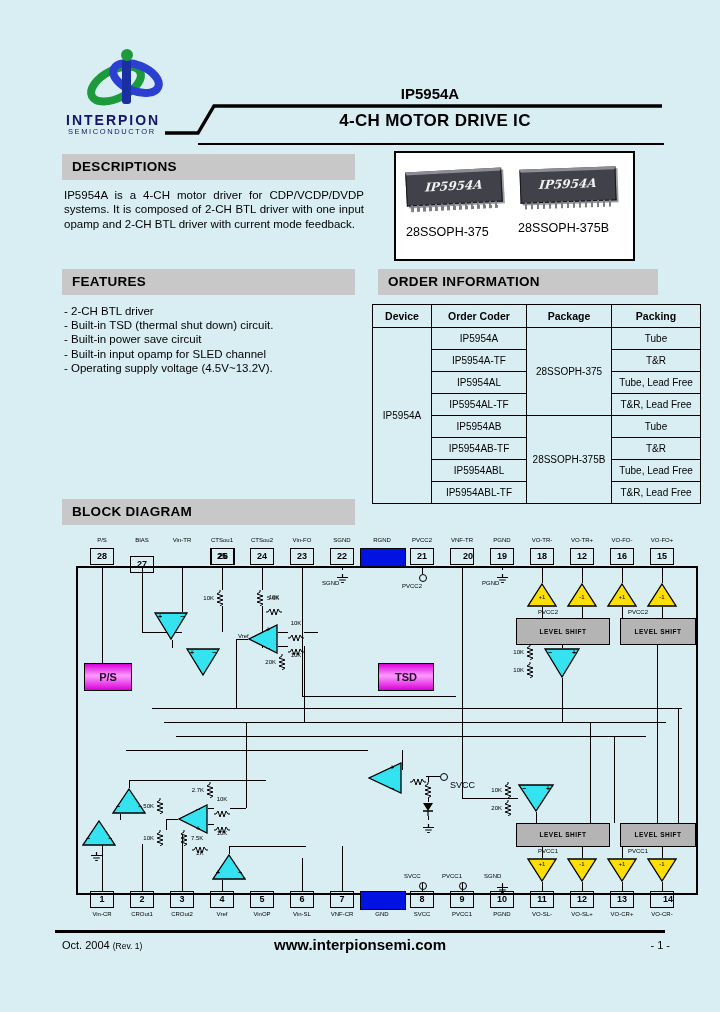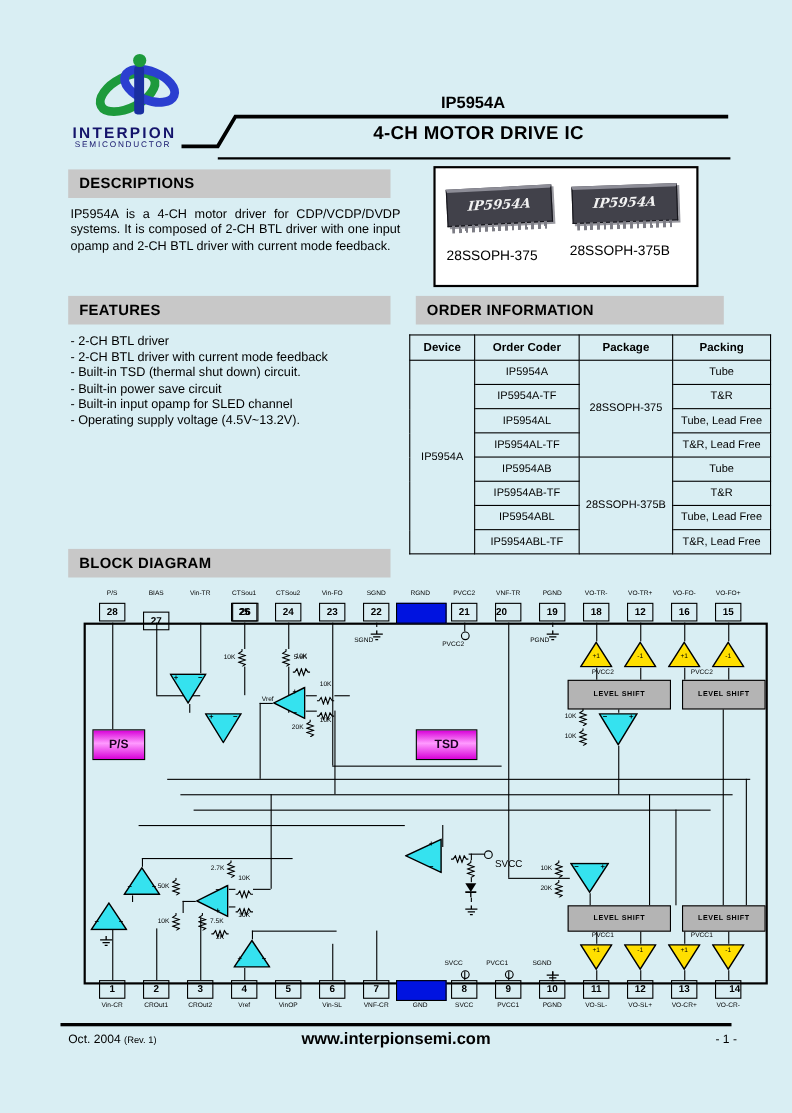--- a/index.html
+++ b/index.html
@@ -71,21 +71,20 @@
     <span class="lbl">IP5954A</span>
     <span class="pins"></span>
   </div>
   <div class="pkg-cap" style="left:10px;top:72px;">28SSOPH-375</div>
   <div class="pkg-cap" style="left:122px;top:68px;">28SSOPH-375B</div>
 </div>
 
 <div class="bar" style="top:269px;">FEATURES</div>
 <ul id="features-list">
   <li>- 2-CH BTL driver</li>
-  <li>- 2-CH BTL driver with current mode feedback</li>
   <li>- Built-in TSD (thermal shut down) circuit.</li>
   <li>- Built-in power save circuit</li>
   <li>- Built-in input opamp for SLED channel</li>
   <li>- Operating supply voltage (4.5V~13.2V).</li>
 </ul>
 
 <div class="bar" style="left:378px;top:269px;width:280px;">ORDER INFORMATION</div>
 <table id="order-table">
   <tbody>
       <tr>
@@ -221,21 +220,21 @@
     <div style="left: 184px; top: 12px; width: 22px; height: 15px; border: 1.6px solid rgb(0, 0, 0); font-size: 9px; font-weight: bold; text-align: center; line-height: 15px;">24</div>
     <div style="left: 209px; top: 1px; width: 54px; text-align: center; font-size: 6px;">Vin-FO</div>
     <div style="left: 224px; top: 12px; width: 22px; height: 15px; border: 1.6px solid rgb(0, 0, 0); font-size: 9px; font-weight: bold; text-align: center; line-height: 15px;">23</div>
     <div style="left: 249px; top: 1px; width: 54px; text-align: center; font-size: 6px;">SGND</div>
     <div style="left: 264px; top: 12px; width: 22px; height: 15px; border: 1.6px solid rgb(0, 0, 0); font-size: 9px; font-weight: bold; text-align: center; line-height: 15px;">22</div>
     <div style="left: 289px; top: 1px; width: 54px; text-align: center; font-size: 6px;">RGND</div>
     <div style="left: 294px; top: 12px; width: 44px; height: 17px; background: rgb(0, 19, 224); border: 1px solid rgb(0, 0, 0);"></div>
     <div style="left: 329px; top: 1px; width: 54px; text-align: center; font-size: 6px;">PVCC2</div>
     <div style="left: 344px; top: 12px; width: 22px; height: 15px; border: 1.6px solid rgb(0, 0, 0); font-size: 9px; font-weight: bold; text-align: center; line-height: 15px;">21</div>
     <div style="left: 369px; top: 1px; width: 54px; text-align: center; font-size: 6px;">VNF-TR</div>
-    <div style="left: 384px; top: 12px; width: 22px; height: 15px; border: 1.6px solid rgb(0, 0, 0); font-size: 9px; font-weight: bold; text-align: left; line-height: 15px;">20</div>
+    <div style="left: 384px; top: 12px; width: 22px; height: 15px; border: 1.6px solid rgb(0, 0, 0); font-size: 9px; font-weight: bold; text-align: right; line-height: 15px;">20</div>
     <div style="left: 409px; top: 1px; width: 54px; text-align: center; font-size: 6px;">PGND</div>
     <div style="left: 424px; top: 12px; width: 22px; height: 15px; border: 1.6px solid rgb(0, 0, 0); font-size: 9px; font-weight: bold; text-align: center; line-height: 15px;">19</div>
     <div style="left: 449px; top: 1px; width: 54px; text-align: center; font-size: 6px;">VO-TR-</div>
     <div style="left: 464px; top: 12px; width: 22px; height: 15px; border: 1.6px solid rgb(0, 0, 0); font-size: 9px; font-weight: bold; text-align: center; line-height: 15px;">18</div>
     <div style="left: 489px; top: 1px; width: 54px; text-align: center; font-size: 6px;">VO-TR+</div>
     <div style="left: 504px; top: 12px; width: 22px; height: 15px; border: 1.6px solid rgb(0, 0, 0); font-size: 9px; font-weight: bold; text-align: center; line-height: 15px;">12</div>
     <div style="left: 529px; top: 1px; width: 54px; text-align: center; font-size: 6px;">VO-FO-</div>
     <div style="left: 544px; top: 12px; width: 22px; height: 15px; border: 1.6px solid rgb(0, 0, 0); font-size: 9px; font-weight: bold; text-align: center; line-height: 15px;">16</div>
     <div style="left: 569px; top: 1px; width: 54px; text-align: center; font-size: 6px;">VO-FO+</div>
     <div style="left: 584px; top: 12px; width: 22px; height: 15px; border: 1.6px solid rgb(0, 0, 0); font-size: 9px; font-weight: bold; text-align: center; line-height: 15px;">15</div>

